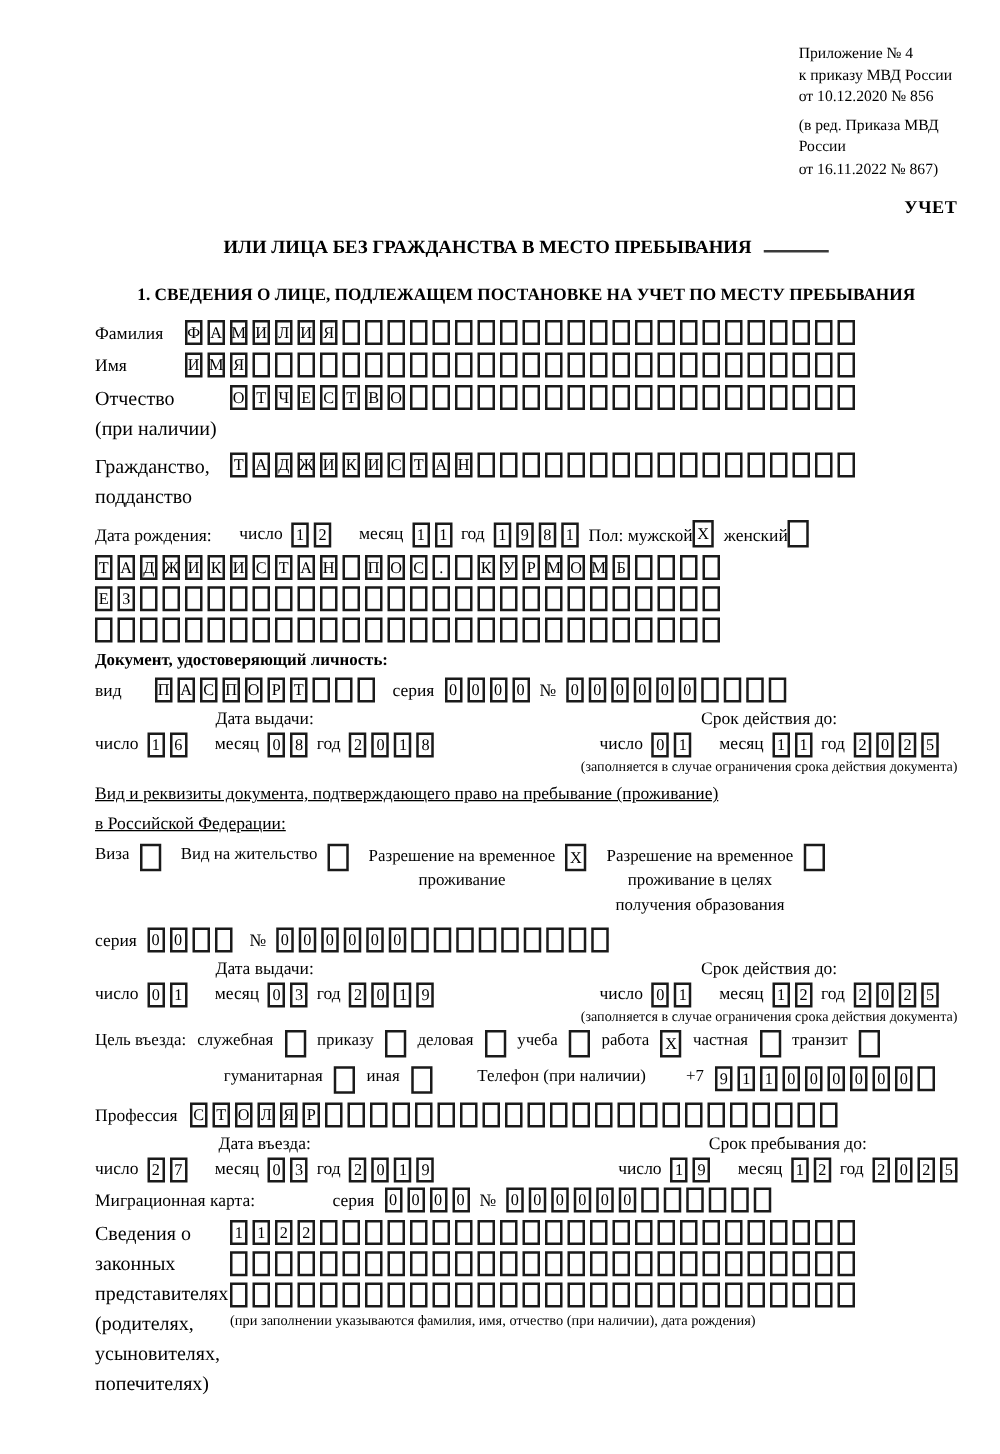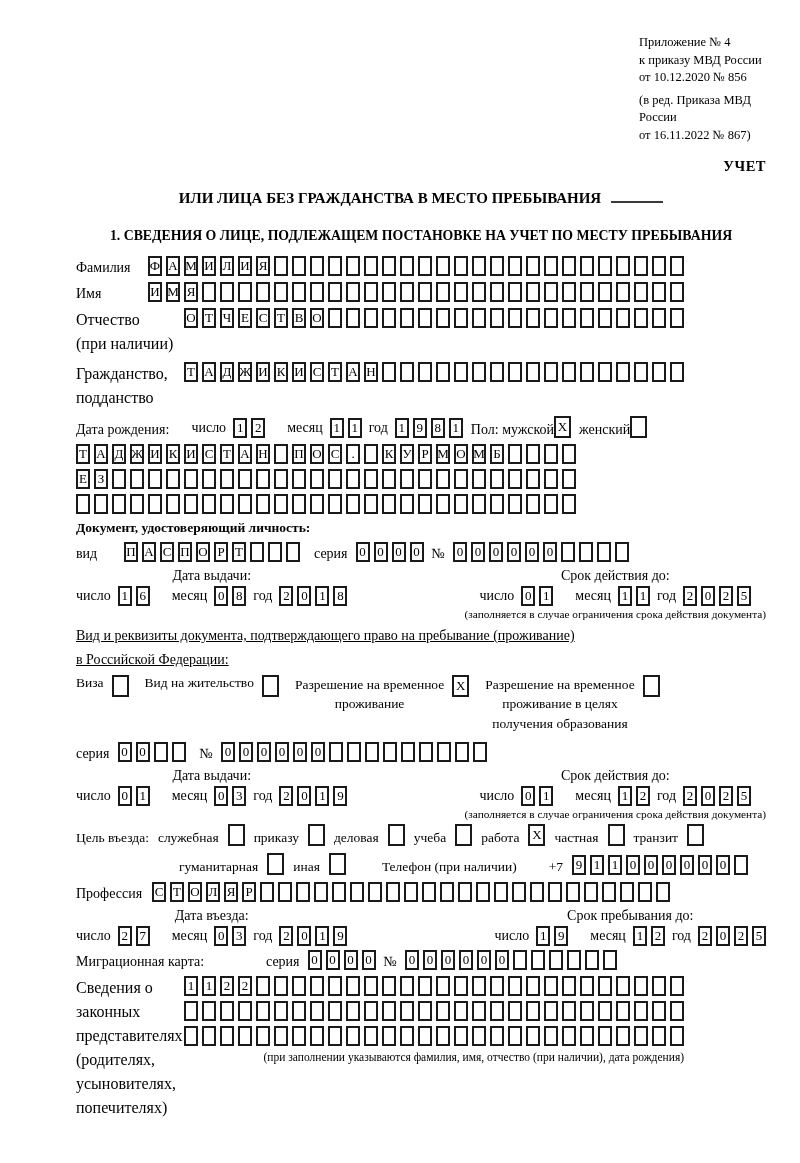--- a/index.html
+++ b/index.html
@@ -45,24 +45,24 @@
   .dp-col { display:flex; flex-direction:column; align-items:center; }
   .dp-title { font-size:14px; margin-bottom:2px; }
   .note { font-size:11.3px; margin-top:2px; white-space:nowrap; }
 
   .plain { font-size:14px; line-height:1.7;text-decoration:underline; }
 
   .opts { display:flex; align-items:flex-start; gap:16px; margin:3px 0 8px 0; }
   .opt { display:flex; align-items:flex-start; gap:8px; font-size:13.5px; }
   .olines { text-align:center; line-height:1.45; }
 
-  .prow { display:flex; align-items:flex-end; gap:9px; font-size:13.5px; margin-bottom:7px; flex-wrap:nowrap; }
+  .prow { display:flex; align-items:flex-start; gap:9px; font-size:13.5px; margin-bottom:7px; flex-wrap:nowrap; }
   .indent { margin-left:103px; }
 
-  .rep-note { font-size:11.5px; text-align:right; margin-top:5px; }
+  .rep-note { font-size:11.5px; text-align:left; margin-top:5px; }
 </style>
 </head>
 <body>
 
 <div class="page">
 
   <div class="appendix">
     <div>Приложение № 4</div>
     <div>к приказу МВД России</div>
     <div>от 10.12.2020 № 856</div>

